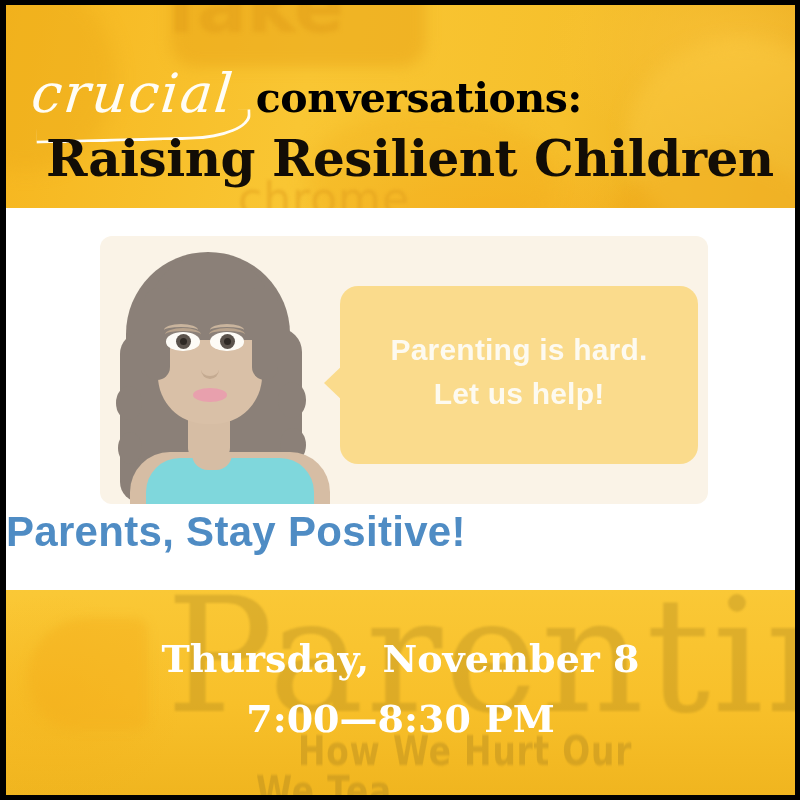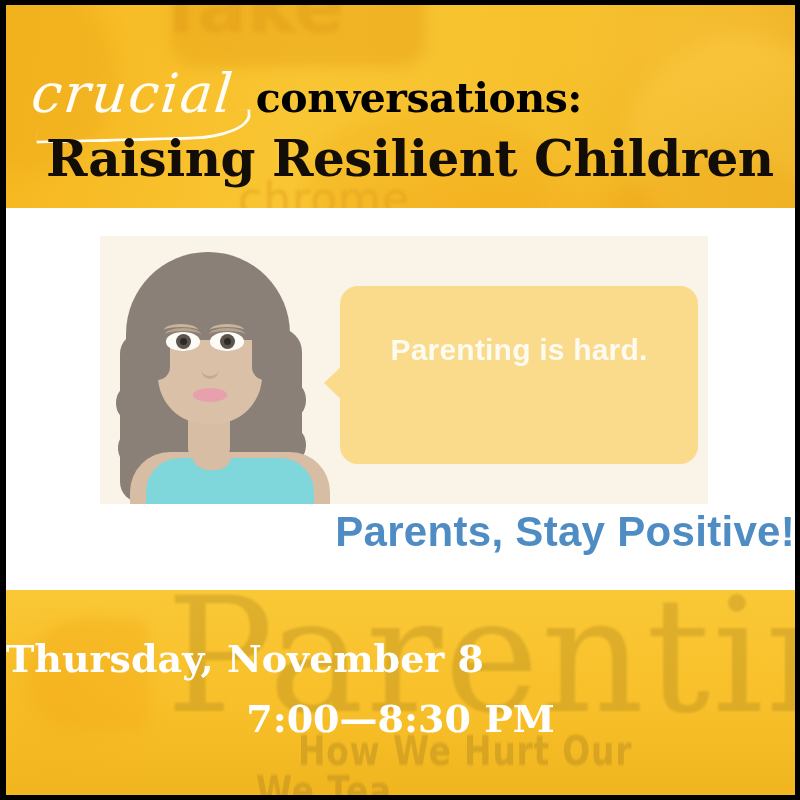--- a/index.html
+++ b/index.html
@@ -152,20 +152,21 @@
   }
 
   .art-panel {
     position: absolute;
     left: 94px;
     top: 28px;
     width: 608px;
     height: 268px;
     background: #faf3e7;
     overflow: hidden;
+    border-radius: 12px;
   }
 
   
   .person { position: absolute; left: 0px; top: 0px; width: 260px; height: 268px; }
   .hair-back {
     position: absolute; left: 26px; top: 16px;
     width: 164px; height: 250px;
     background: #8b8078;
     border-radius: 82px 82px 42px 42px;
   }
@@ -317,21 +318,21 @@
     line-height: 1.48;
     color: #fdfaf0;
     letter-spacing: 0.2px;
   }
 
   .blue-tagline {
     position: absolute;
     left: 0;
     top: 300px;
     width: 789px;
-    text-align: right;
+    text-align: left;
     font-family: "Liberation Sans", sans-serif;
     font-weight: bold;
     font-size: 42px;
     color: #4f8cc4;
     letter-spacing: 0.3px;
   }
 
   
   .band-bottom {
     position: absolute;
@@ -395,21 +396,21 @@
     background: rgba(244,176,28,.45);
     border-radius: 60px 14px 14px 50px;
     filter: blur(5px);
   }
 
   .date-line {
     position: absolute;
     left: 0;
     top: 46px;
     width: 789px;
-    text-align: left;
+    text-align: center;
     font-family: "DejaVu Serif", serif;
     font-weight: bold;
     font-size: 38px;
     color: #ffffff;
     letter-spacing: 0px;
     white-space: nowrap;
   }
   .time-line {
     position: absolute;
     left: 0;
@@ -487,20 +488,21 @@
           <div class="mouth"></div>
 
           <div class="shirt"></div>
           <div class="collar"></div>
         </div>
 
         <div class="bubble-tail"></div>
         <div class="bubble">
           <div class="bubble-text">
             <div>Parenting is hard.</div>
+            <div>Let us help!</div>
           </div>
         </div>
       </div>
 
       <div class="blue-tagline">Parents, Stay Positive!</div>
     </div>
 
     <div class="band-bottom">
       <div class="wash"></div>
       <div class="bk-shape"></div>

